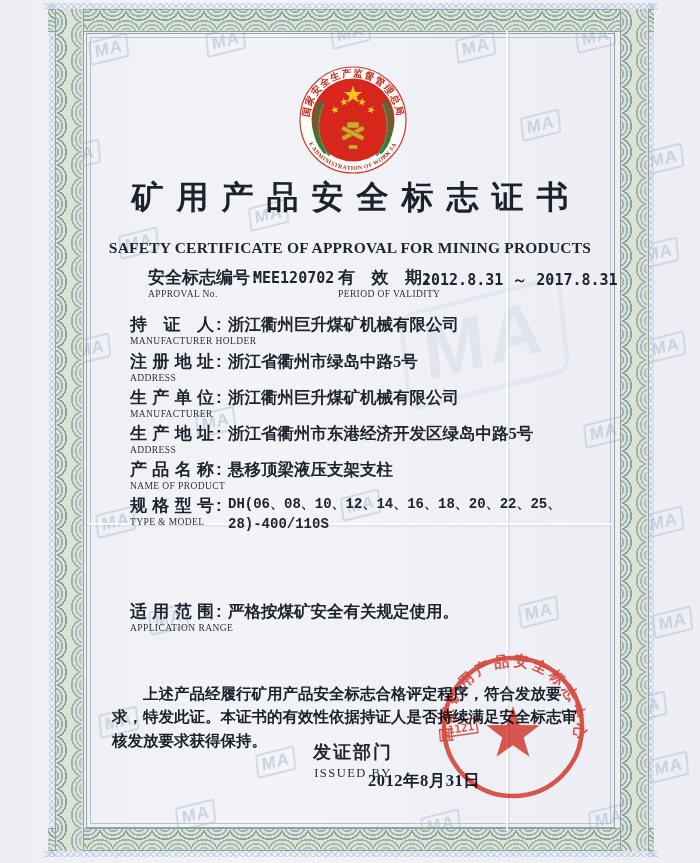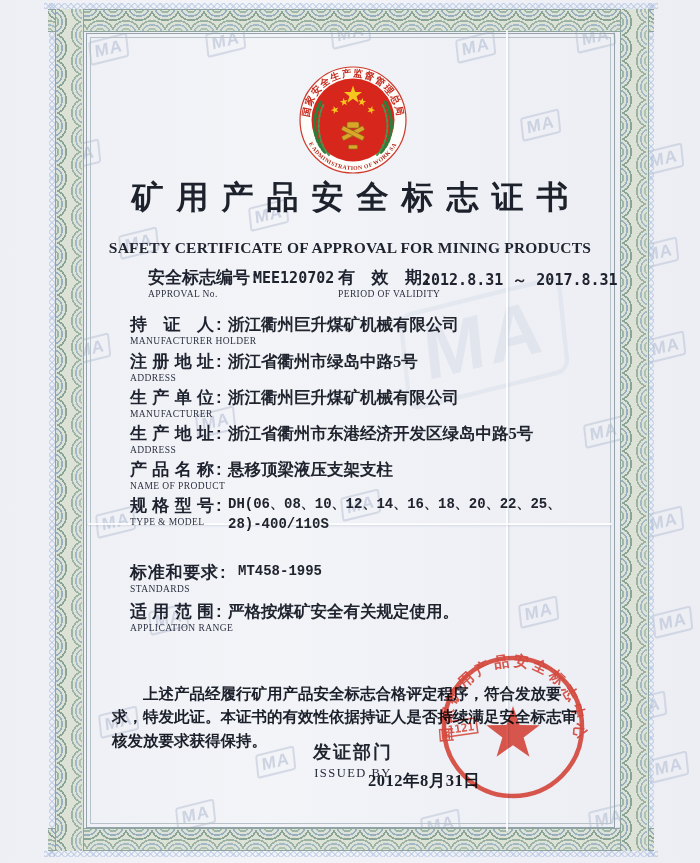--- a/index.html
+++ b/index.html
@@ -216,25 +216,20 @@
   <div class="frow" style="top:458px">
     <span class="zh-label jlabel">产品名称</span><span class="colon">:</span>
     <div class="sub-en">NAME OF PRODUCT</div>
     <div class="fvalue">悬移顶梁液压支架支柱</div>
   </div>
   <div class="frow" style="top:494px">
     <span class="zh-label jlabel">规格型号</span><span class="colon">:</span>
     <div class="sub-en">TYPE &amp; MODEL</div>
     <div class="fvalue mono">DH(06、08、10、12、14、16、18、20、22、25、28)-400/110S</div>
   </div>
-  <div class="frow" style="top:561px">
-    <span class="zh-label jlabel" style="width:88px">标准和要求</span><span class="colon">:</span>
-    <div class="sub-en">STANDARDS</div>
-    <div class="fvalue mono" style="left:108px">MT458-1995</div>
-  </div>
   <div class="frow" style="top:600px">
     <span class="zh-label jlabel">适用范围</span><span class="colon">:</span>
     <div class="sub-en">APPLICATION RANGE</div>
     <div class="fvalue">严格按煤矿安全有关规定使用。</div>
   </div>
 
   <div id="declaration">上述产品经履行矿用产品安全标志合格评定程序，符合发放要求，特发此证。本证书的有效性依据持证人是否持续满足安全标志审核发放要求获得保持。</div>
 
   <div id="issued">
     <div id="issued-zh">发证部门</div>

